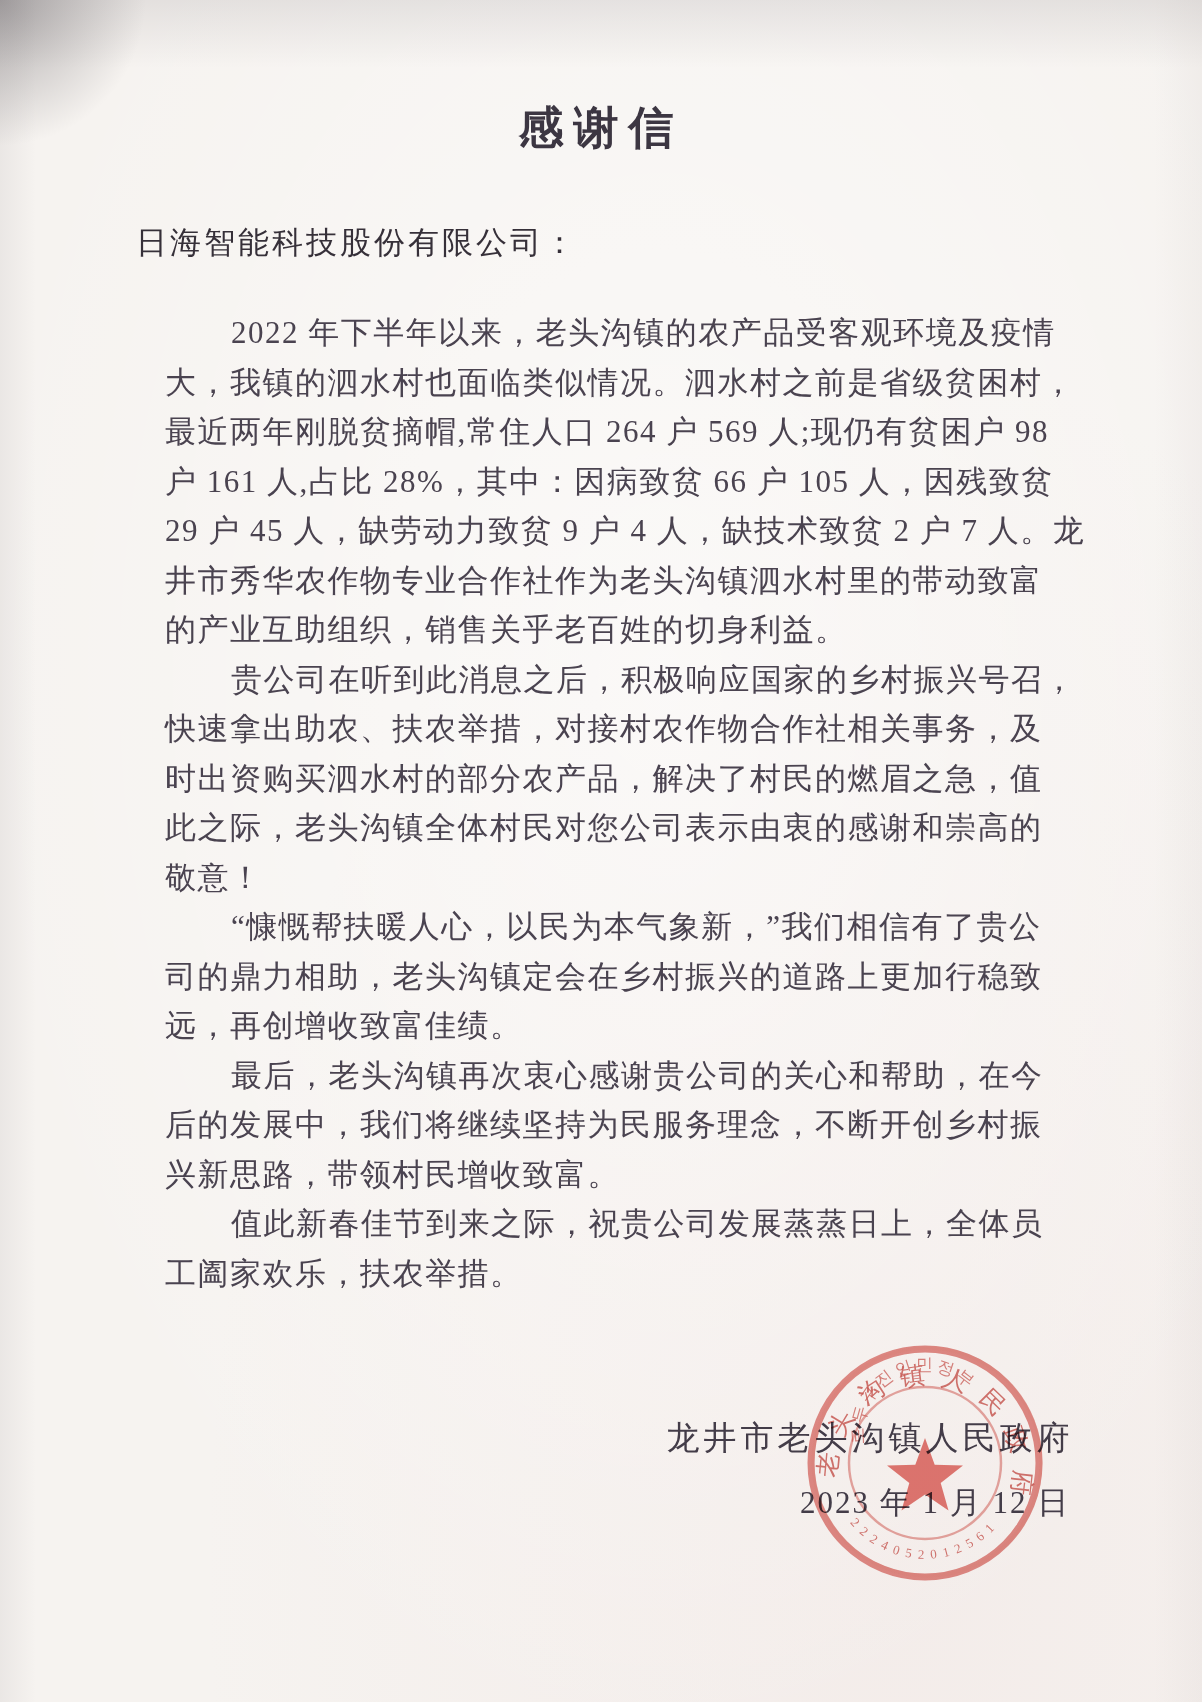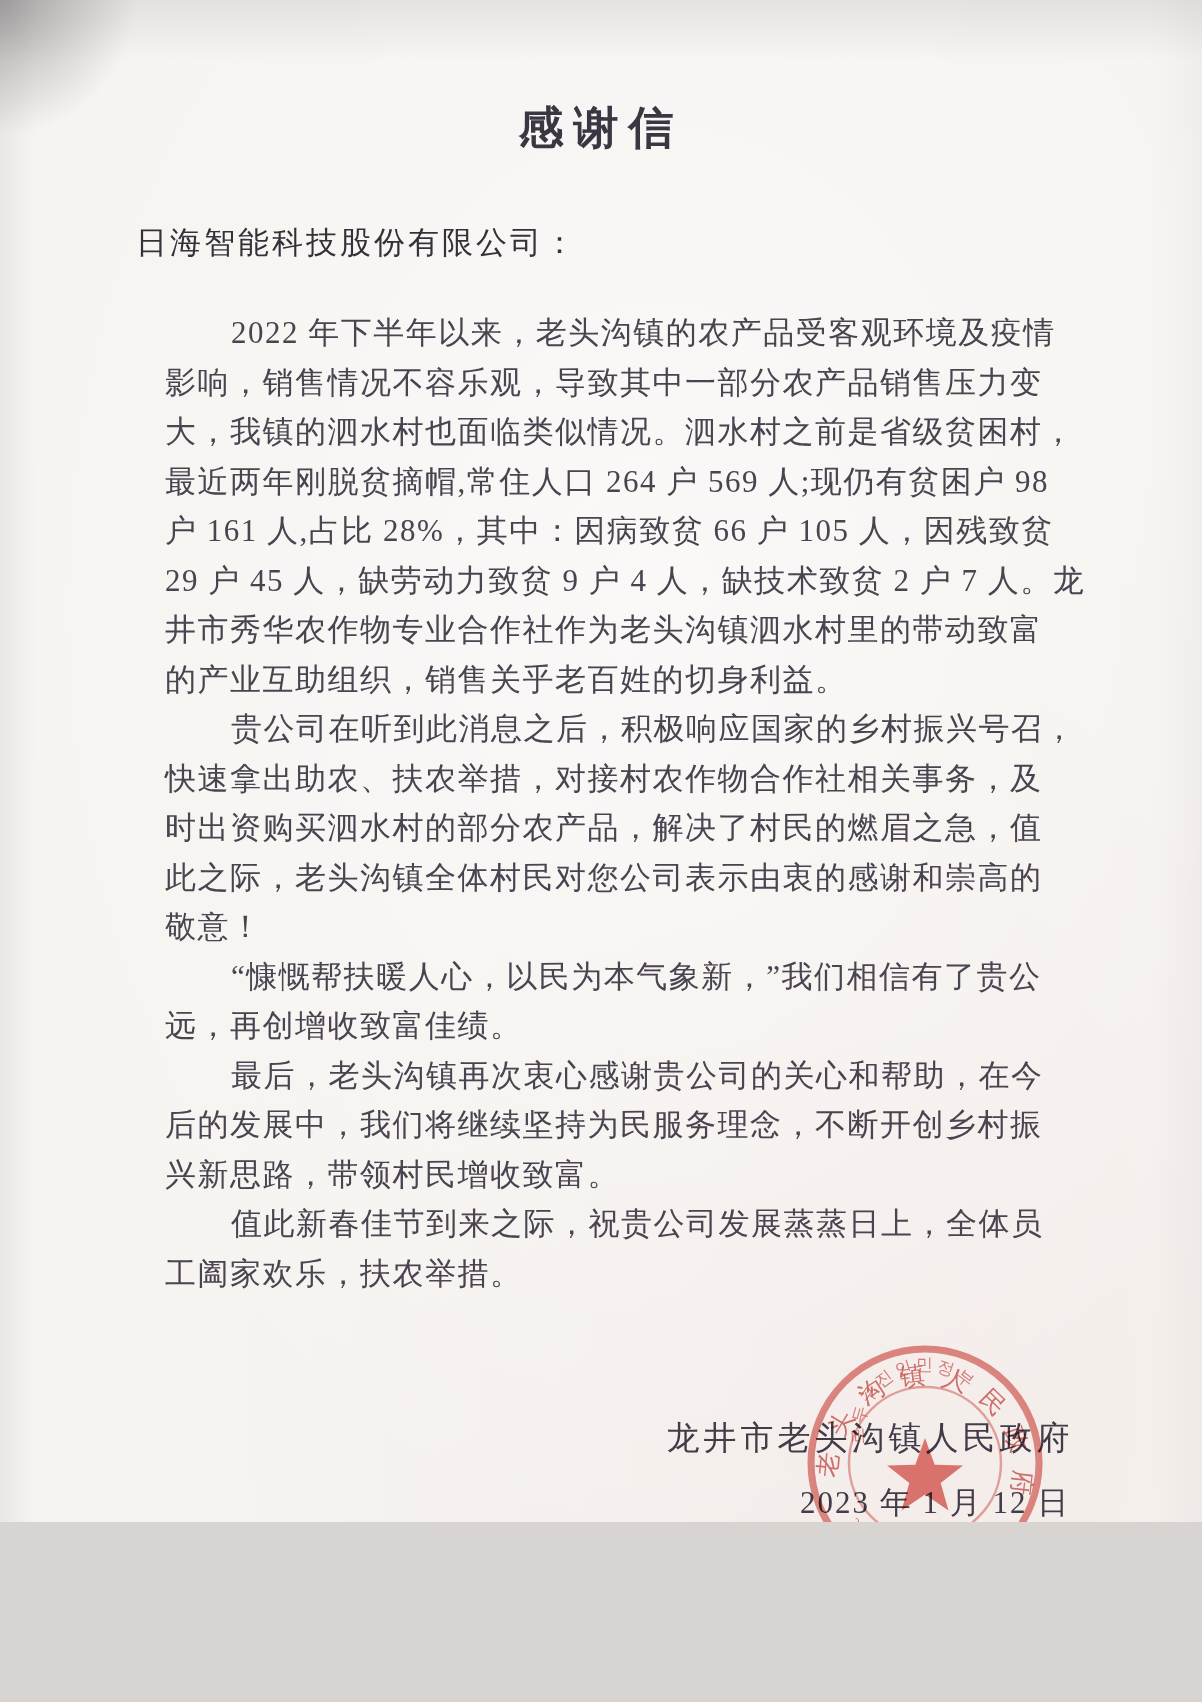--- a/index.html
+++ b/index.html
@@ -3,21 +3,21 @@
 <meta charset="utf-8">
 <style>
   html, body { margin: 0; padding: 0; }
   body {
     width: 1202px; height: 1702px;
     font-family: "Liberation Serif", "DejaVu Serif", serif;
     background: #d8d4d1;
   }
   .page {
     position: relative;
-    width: 1202px; height: 1522px;
+    width: 1202px; height: 1702px;
     overflow: hidden;
     background-color: #f6f3f0;
     background-image:
       radial-gradient(circle at 0% 0%, rgba(75,70,75,0.42), rgba(75,70,75,0) 7%),
       linear-gradient(180deg, rgba(130,124,128,0.16), rgba(130,124,128,0) 4%),
       linear-gradient(90deg, rgba(130,124,128,0.10), rgba(130,124,128,0) 3%),
       linear-gradient(270deg, rgba(160,150,150,0.07), rgba(160,150,150,0) 4%),
       radial-gradient(ellipse at 55% 40%, rgba(255,255,255,0.55), rgba(255,255,255,0) 75%),
       radial-gradient(ellipse at 75% 92%, rgba(228,195,195,0.14), rgba(228,195,195,0) 55%);
     color: #474050;
@@ -72,33 +72,33 @@
 <body>
 
 <div class="page">
 
   <div class="title">感谢信</div>
 
   <div class="salutation">日海智能科技股份有限公司：</div>
 
   <div class="body-block">
     <div class="line indent">2022 年下半年以来，老头沟镇的农产品受客观环境及疫情</div>
-    <div class="line">影响，销售情况不容乐观，导致其中一部分农产品销售压力变</div>
     <div class="line">大，我镇的泗水村也面临类似情况。泗水村之前是省级贫困村，</div>
     <div class="line">最近两年刚脱贫摘帽,常住人口 264 户 569 人;现仍有贫困户 98</div>
     <div class="line">户 161 人,占比 28%，其中：因病致贫 66 户 105 人，因残致贫</div>
     <div class="line">29 户 45 人，缺劳动力致贫 9 户 4 人，缺技术致贫 2 户 7 人。龙</div>
     <div class="line">井市秀华农作物专业合作社作为老头沟镇泗水村里的带动致富</div>
     <div class="line">的产业互助组织，销售关乎老百姓的切身利益。</div>
     <div class="line indent">贵公司在听到此消息之后，积极响应国家的乡村振兴号召，</div>
     <div class="line">快速拿出助农、扶农举措，对接村农作物合作社相关事务，及</div>
     <div class="line">时出资购买泗水村的部分农产品，解决了村民的燃眉之急，值</div>
     <div class="line">此之际，老头沟镇全体村民对您公司表示由衷的感谢和崇高的</div>
     <div class="line">敬意！</div>
     <div class="line indent">“慷慨帮扶暖人心，以民为本气象新，”我们相信有了贵公</div>
+    <div class="line">司的鼎力相助，老头沟镇定会在乡村振兴的道路上更加行稳致</div>
     <div class="line">远，再创增收致富佳绩。</div>
     <div class="line indent">最后，老头沟镇再次衷心感谢贵公司的关心和帮助，在今</div>
     <div class="line">后的发展中，我们将继续坚持为民服务理念，不断开创乡村振</div>
     <div class="line">兴新思路，带领村民增收致富。</div>
     <div class="line indent">值此新春佳节到来之际，祝贵公司发展蒸蒸日上，全体员</div>
     <div class="line">工阖家欢乐，扶农举措。</div>
   </div>
 
   <div class="signature">龙井市老头沟镇人民政府</div>
 

